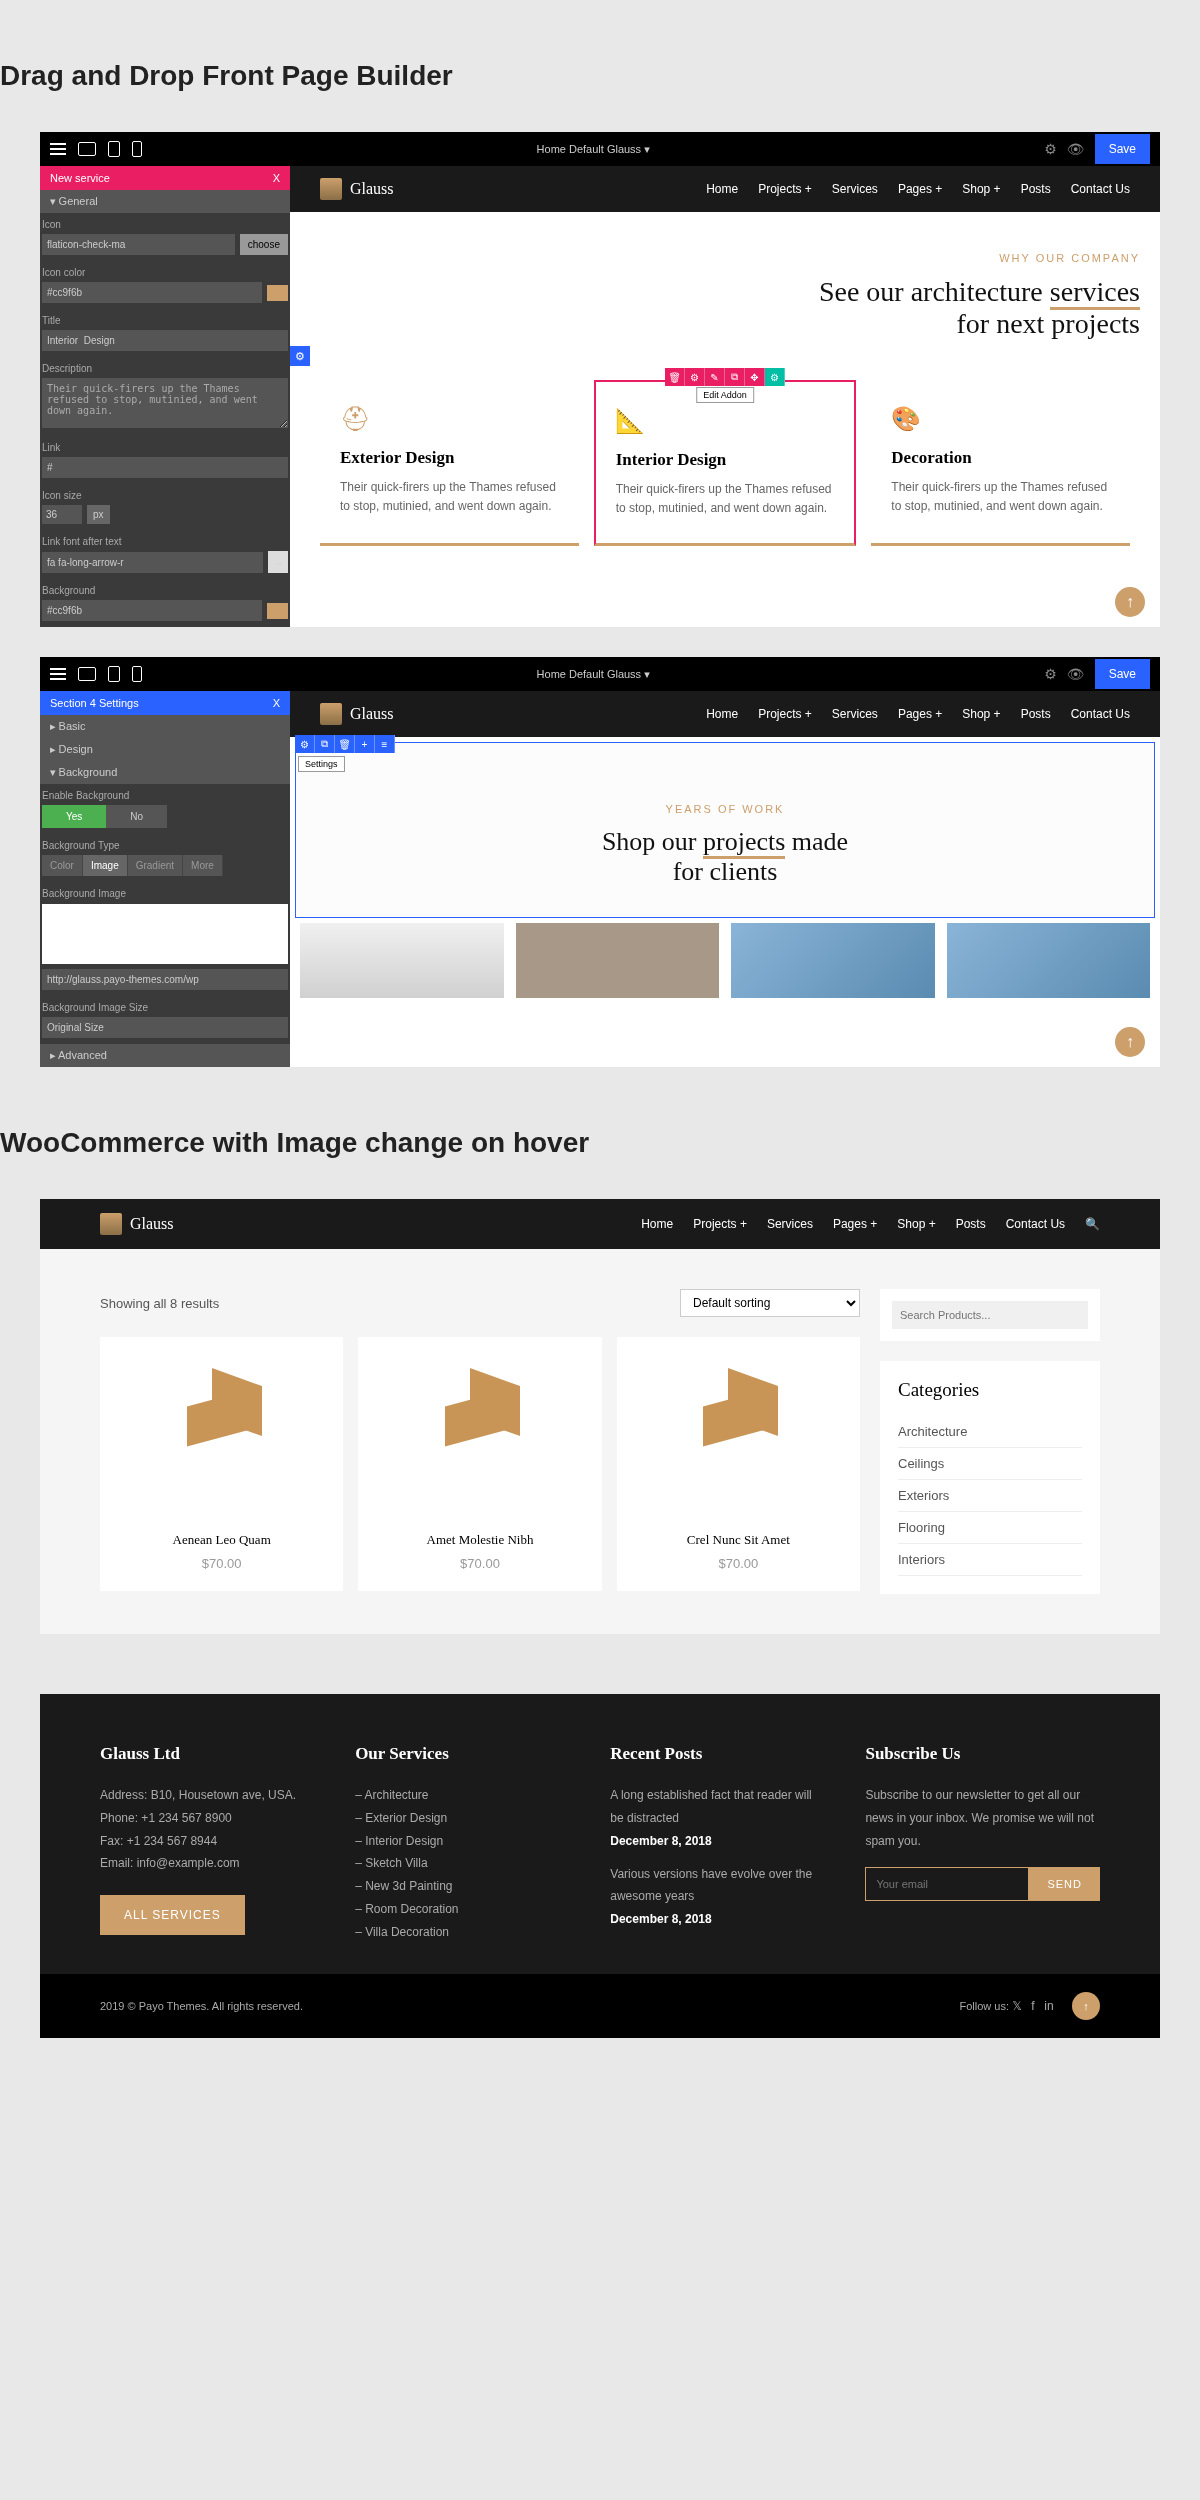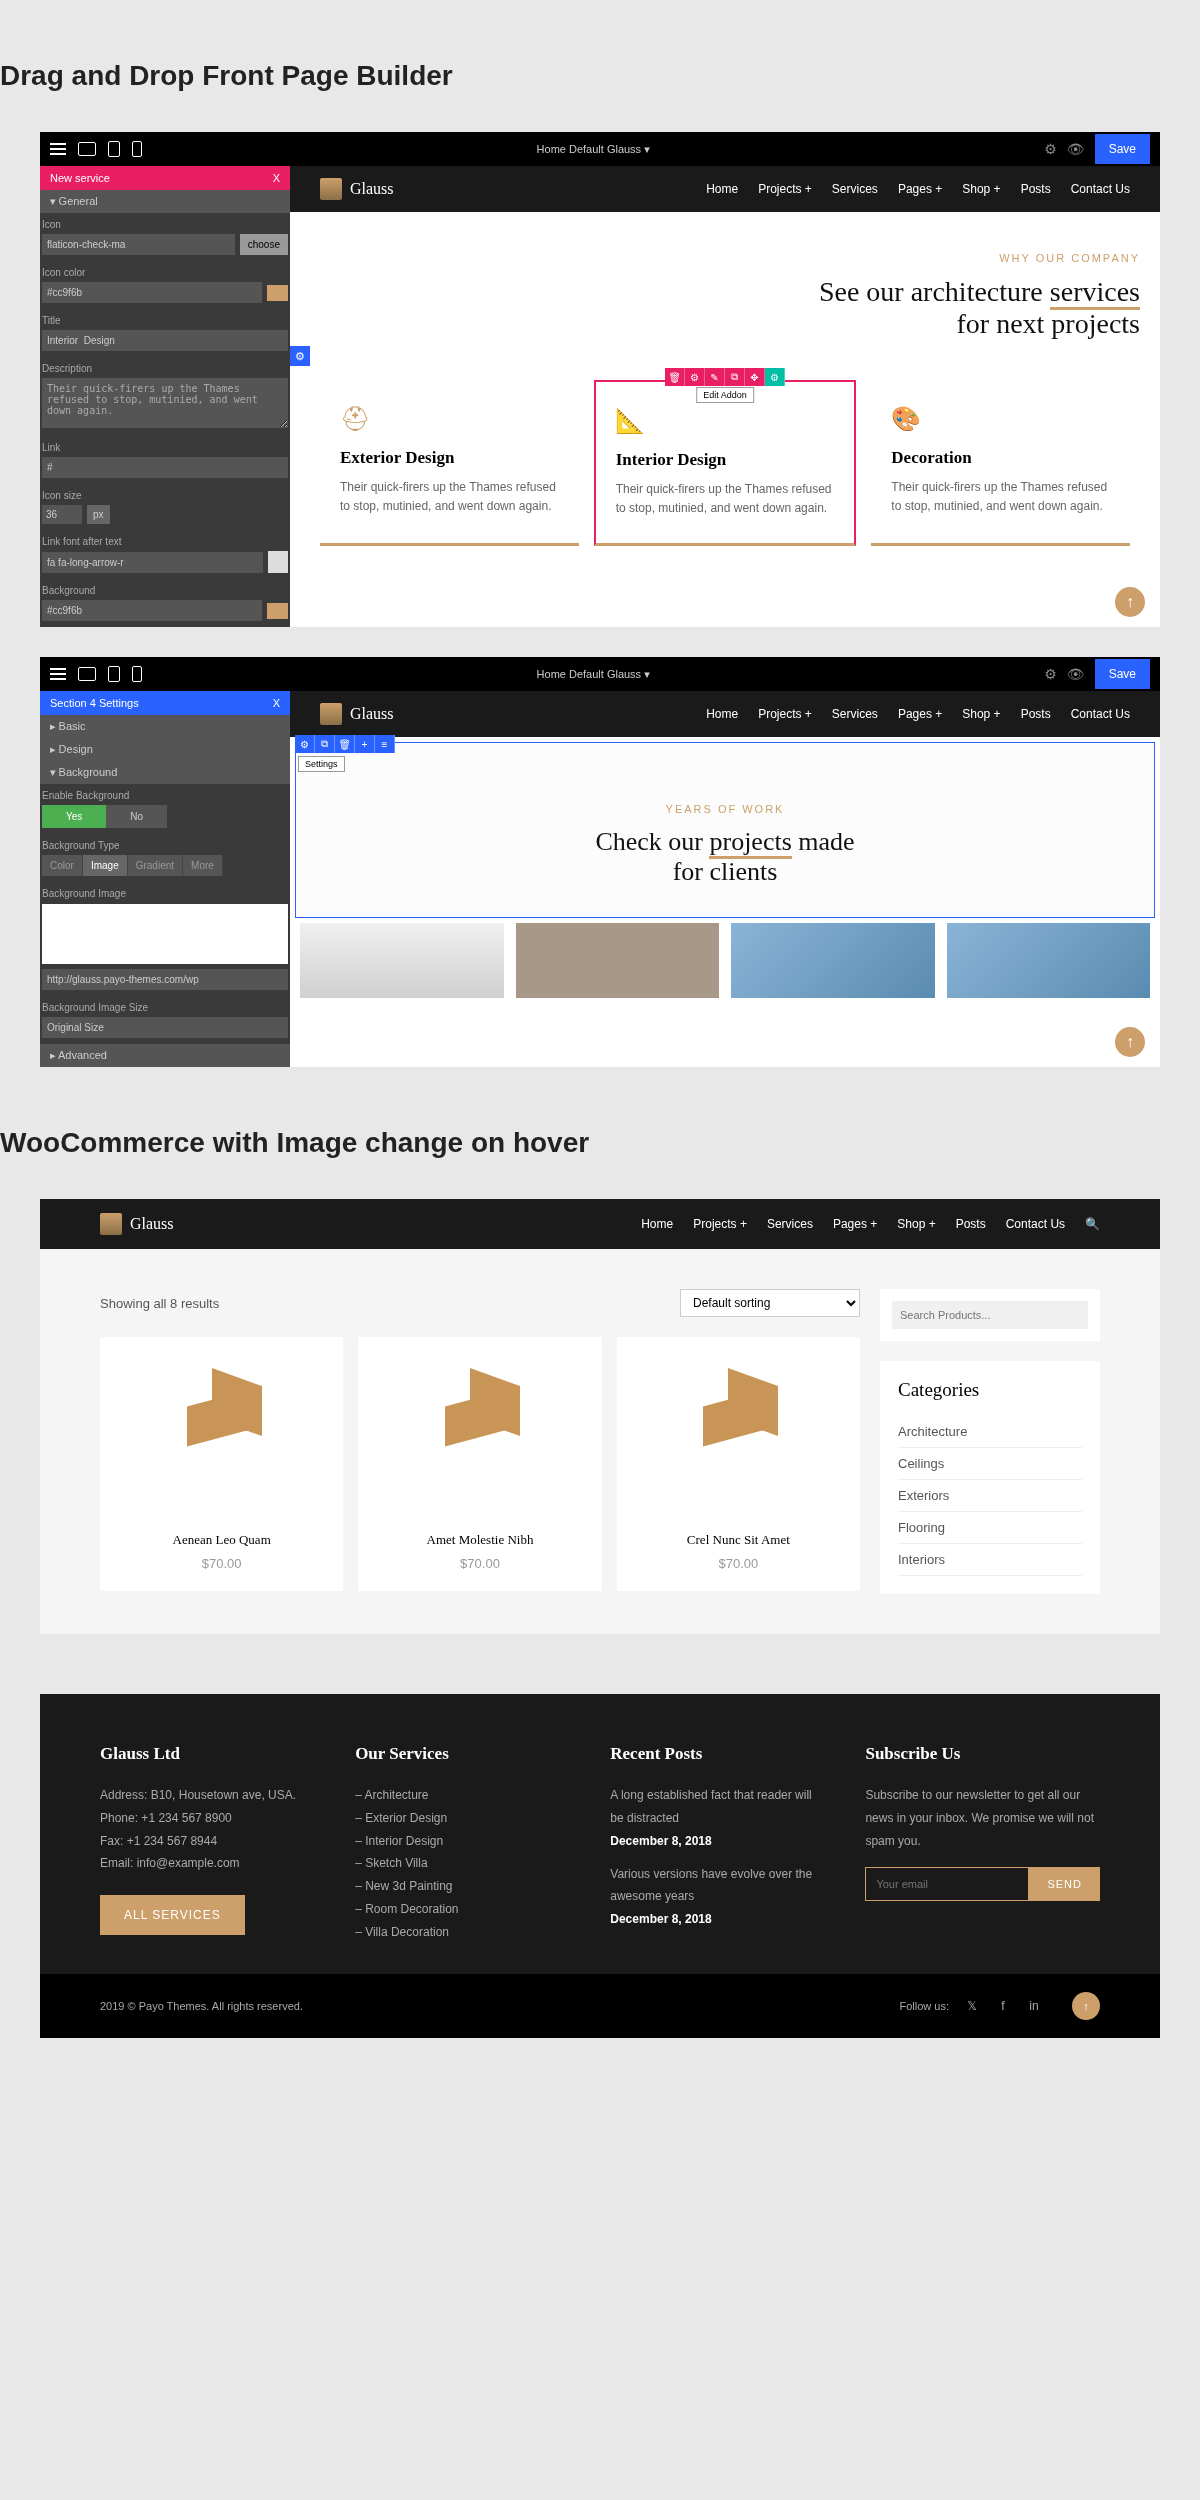--- a/index.html
+++ b/index.html
@@ -101,21 +101,21 @@
 .footer-col{flex:1}
 .footer-title{font-family:Georgia,serif;color:#fff;font-size:17px;font-weight:bold;margin-bottom:20px}
 .footer-text{font-size:12px;line-height:1.9;color:#aaa}
 .footer-list li{list-style:none;font-size:12px;line-height:1.9;color:#aaa}
 .footer-btn{background:#cc9f6b;color:#fff;padding:13px 24px;font-size:12px;border:none;margin-top:20px;letter-spacing:1px}
 .post-date{color:#fff;font-size:12px;margin:4px 0 15px;font-weight:bold}
 .sub-row{display:flex;margin-top:15px}
 .sub-input{flex:1;background:transparent;border:1px solid #cc9f6b;padding:10px;color:#ccc;font-size:11px}
 .sub-btn{background:#cc9f6b;color:#fff;padding:10px 18px;border:none;font-size:11px;letter-spacing:1px}
 .footer-bottom{background:#000;color:#aaa;margin:0 40px;padding:18px 60px;display:flex;justify-content:space-between;align-items:center;font-size:11px}
-.social{display:flex;gap:15px;align-items:center}
+.social{display:flex;gap:0;align-items:center}
 .social-icon{width:16px;height:16px;color:#aaa;display:flex;align-items:center;justify-content:center;font-size:12px}
 .scroll-btn{width:28px;height:28px;background:#cc9f6b;border-radius:50%;color:#fff;display:flex;align-items:center;justify-content:center;margin-left:15px}
 </style>
 </head>
 <body>
 
 <h1 class="section-title">Drag and Drop Front Page Builder</h1>
 
 <div class="builder">
   <div class="topbar">
@@ -323,21 +323,21 @@
         <div class="tb-btn">⚙</div>
         <div class="tb-btn">⧉</div>
         <div class="tb-btn">🗑</div>
         <div class="tb-btn">+</div>
         <div class="tb-btn">≡</div>
       </div>
       <div class="settings-label">Settings</div>
       <div class="projects-hero" style="border:1px solid #2962ff;margin:5px">
         <div class="hero-sub">YEARS OF WORK</div>
         <div class="hero-title">
-          <span>Check our </span><span class="underline">projects</span><span> made</span><br>
+          <span>Shop our </span><span class="underline">projects</span><span> made</span><br>
           <span>for clients</span>
         </div>
       </div>
       <div class="project-thumbs">
         <div class="thumb"></div>
         <div class="thumb"></div>
         <div class="thumb"></div>
         <div class="thumb"></div>
       </div>
       <div class="scroll-top">↑</div>

